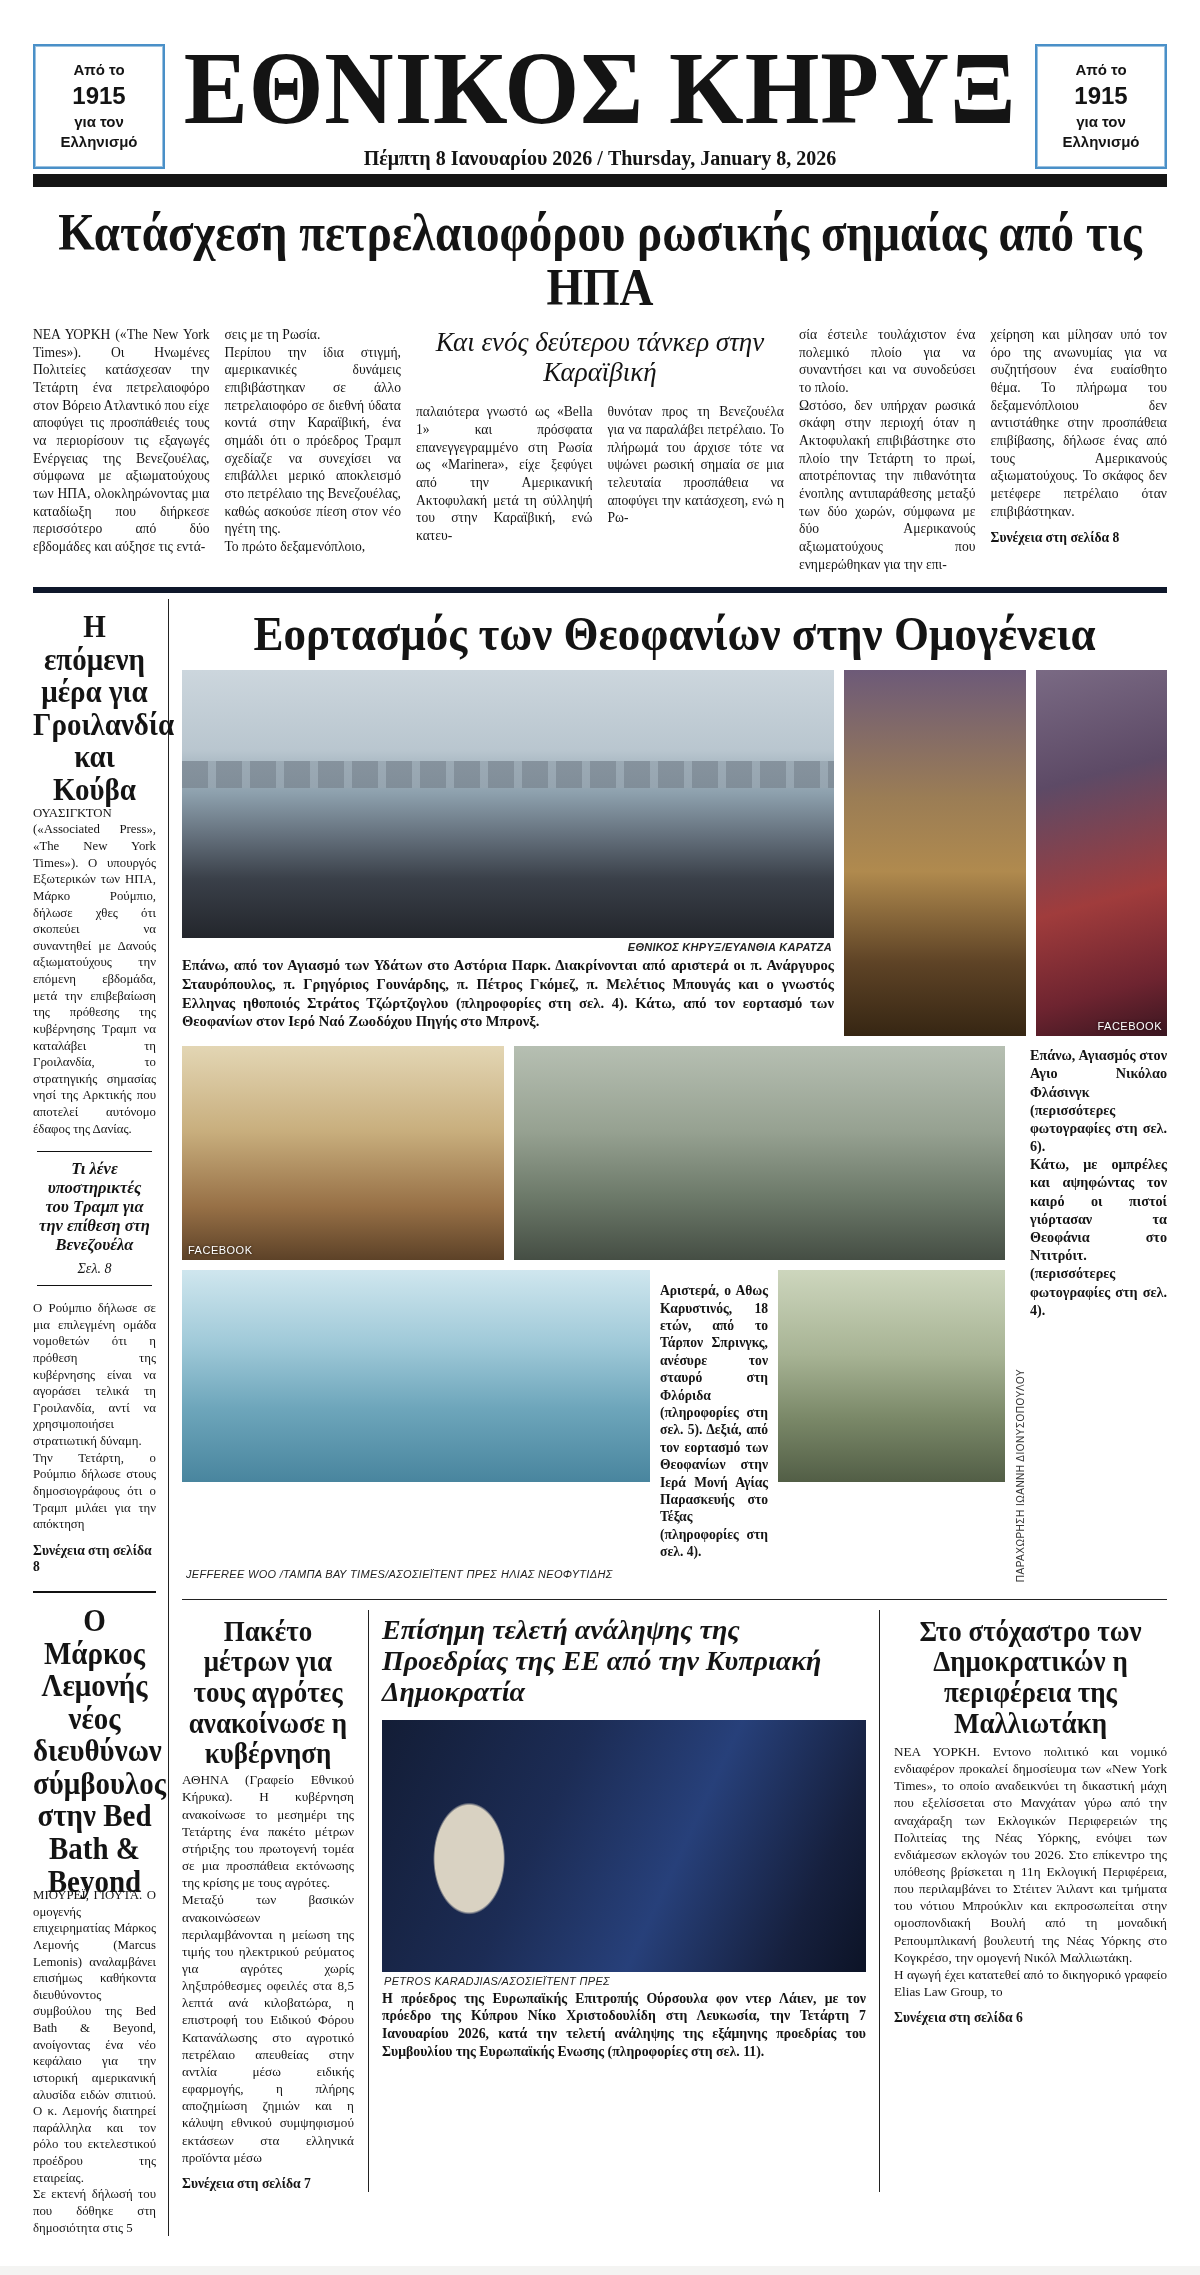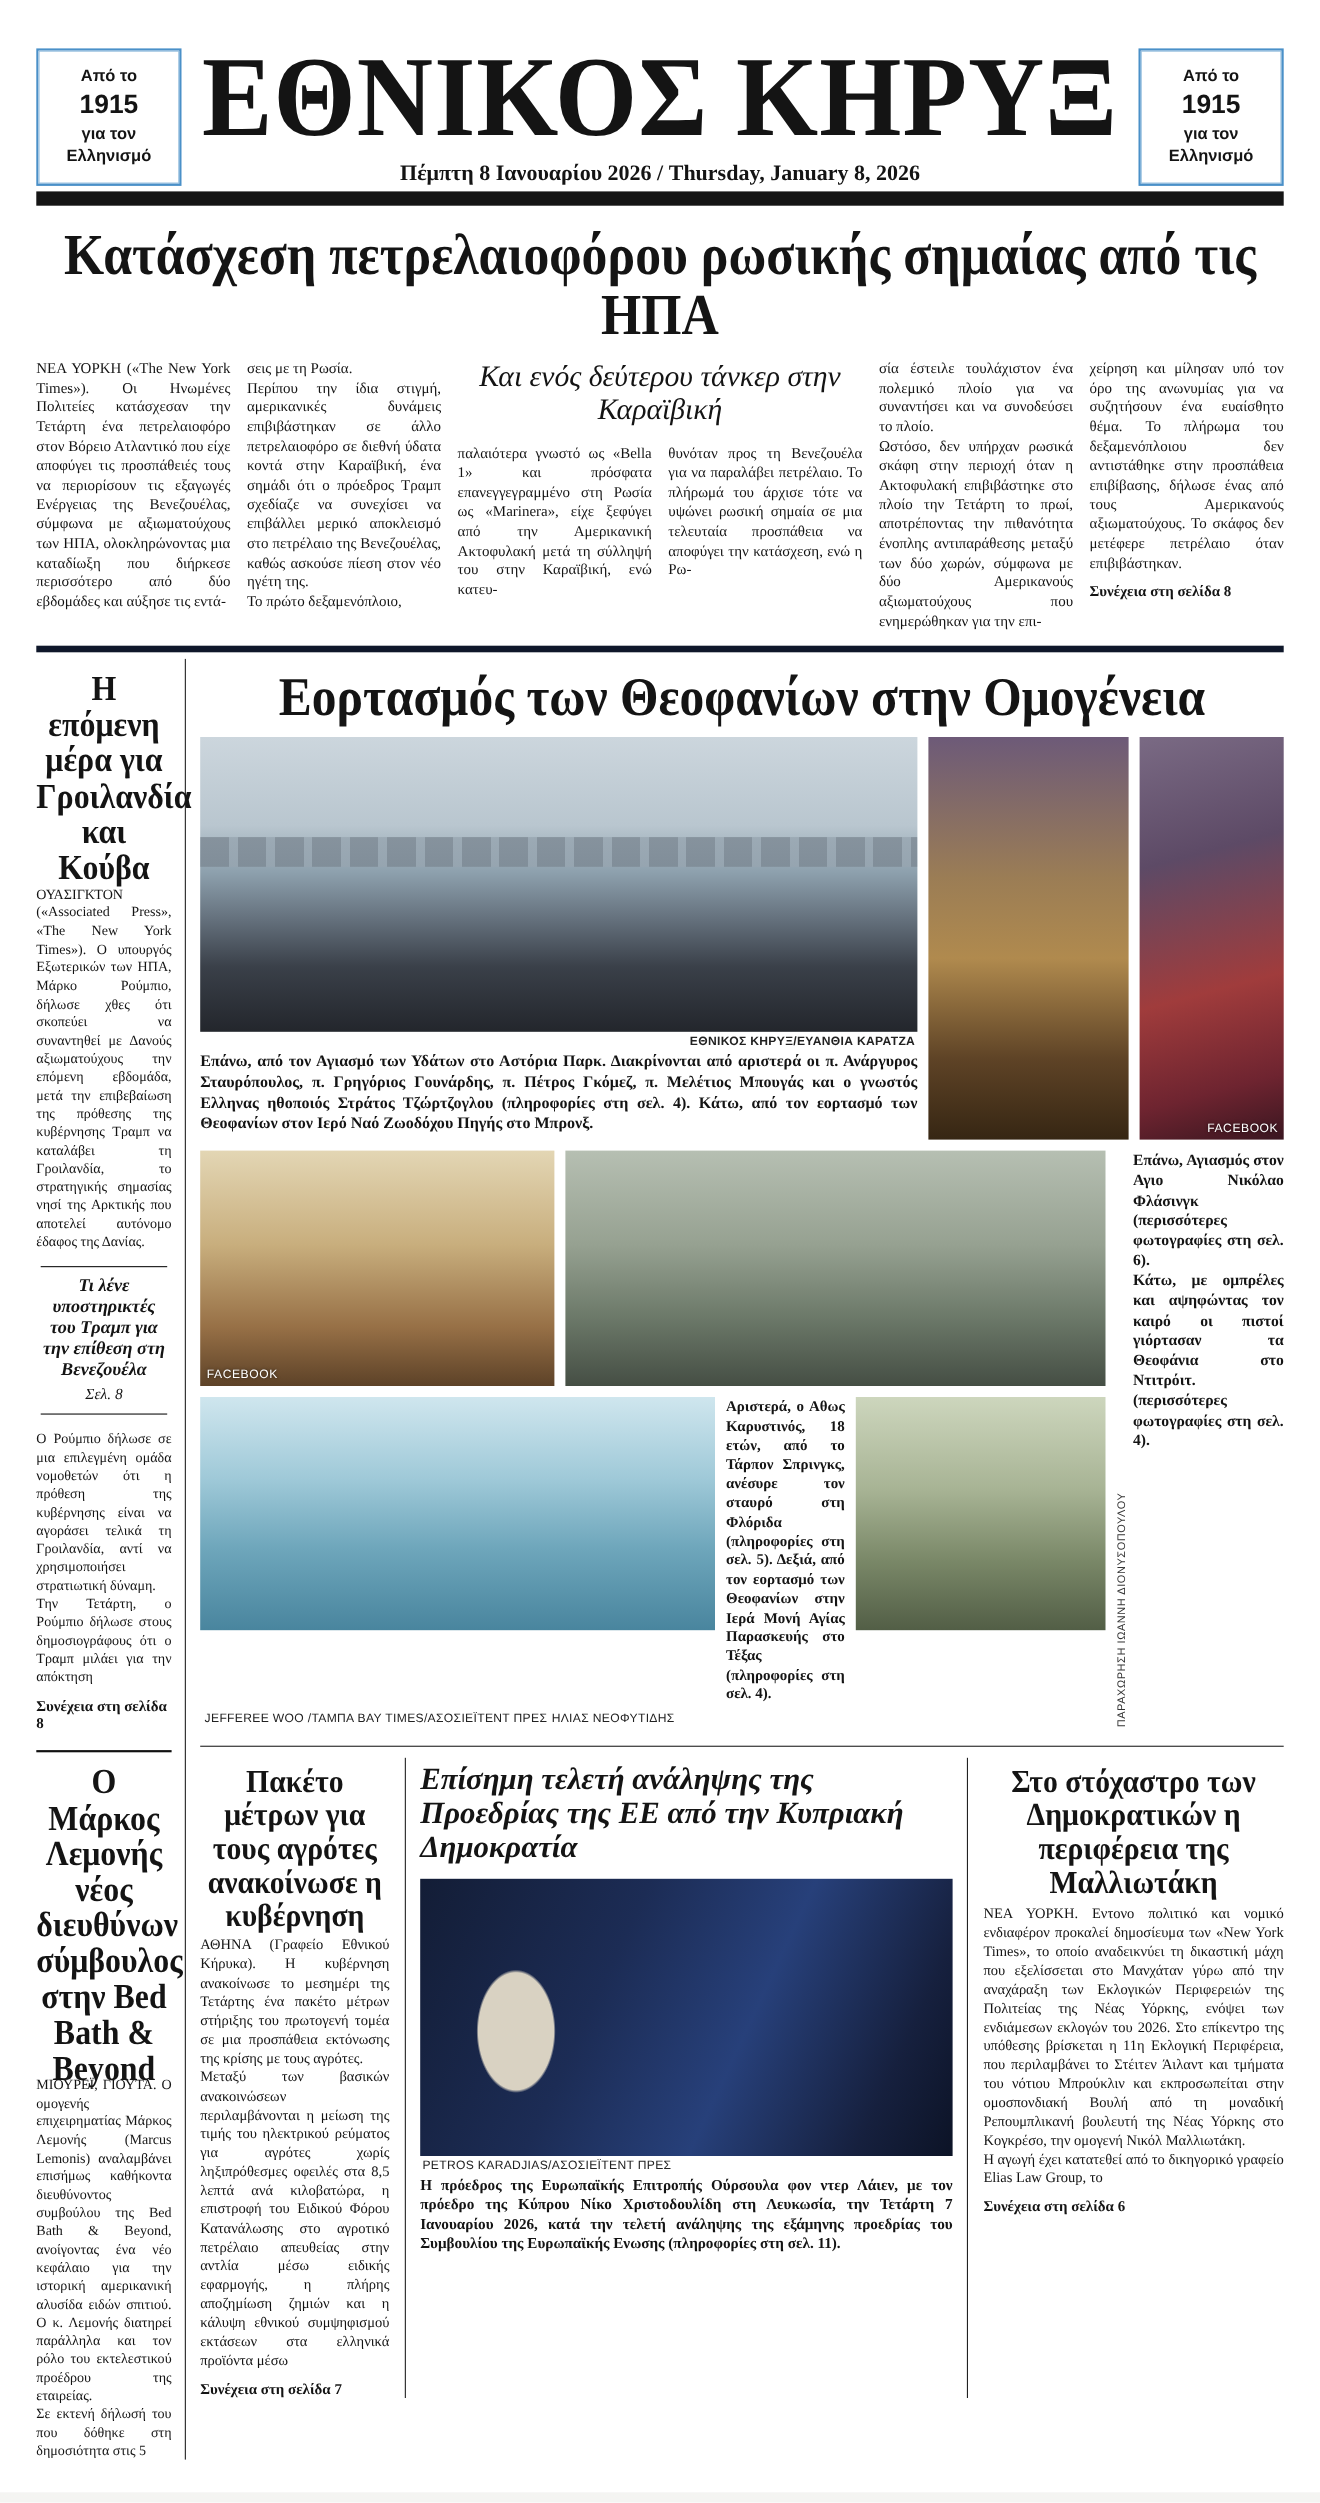--- a/index.html
+++ b/index.html
@@ -51,21 +51,21 @@
   .main-right { flex:1; padding-left:13px; min-width:0; }
   .theo-headline { font-size:45px; font-weight:bold; text-align:center; line-height:1;
                    transform:scaleY(1.1); transform-origin:top center; margin:10px 0 16px; }
 
   .photo { position:relative; overflow:hidden; background:#888; }
   .photo-credit-overlay { position:absolute; right:5px; bottom:4px; color:#fff;
       font-family:"Liberation Sans","DejaVu Sans",sans-serif; font-size:11px; letter-spacing:.5px;
       text-shadow:0 0 3px rgba(0,0,0,.7); }
   .photo-credit-overlay.left { left:6px; right:auto; }
   .credit-line { font-family:"Liberation Sans","DejaVu Sans",sans-serif; font-size:11px; color:#222;
-                 text-align:right; padding:3px 2px; letter-spacing:.3px; }
+                 text-align:right; padding:3px 2px; letter-spacing:.3px;font-style:italic; }
   .credit-line b { font-weight:bold; }
   .caption { font-size:14.6px; font-weight:bold; line-height:1.28; text-align:justify; white-space:pre-line; }
 
   .rowA { display:flex; gap:10px; }
   .rowA-col1 { width:652px; flex:0 0 auto; }
   .ph-astoria { height:268px; background:
       linear-gradient(180deg,#ccd6dd 0%,#b9c6cf 30%,#8da0ad 46%,#64707c 62%,#3a4049 78%,#23262c 100%); }
   .ph-astoria:before { content:""; position:absolute; left:0; right:0; top:34%; height:10%;
       background:repeating-linear-gradient(90deg,#7c8893 0 26px,#97a5b0 26px 34px); opacity:.8;}
   .rowA-col2 { width:182px; flex:0 0 auto; }
@@ -77,21 +77,21 @@
   .bc-left { flex:1; min-width:0; }
   .rowB { display:flex; gap:10px; }
   .ph-bronx { width:322px; height:214px; flex:0 0 auto;
       background:linear-gradient(180deg,#e3d6b4 0%,#c8ae7d 40%,#97causeeee); 
       background:linear-gradient(180deg,#e3d6b4 0%,#c8ae7d 40%,#977046 75%,#5d4228 100%); }
   .ph-detroit { flex:1; height:214px;
       background:linear-gradient(180deg,#b6bfb2 0%,#96a191 40%,#6d7a6a 70%,#454e44 100%); }
   .rowC { display:flex; gap:10px; margin-top:10px; }
   .ph-baptism { width:468px; height:212px; flex:0 0 auto;
       background:linear-gradient(180deg,#cfe6ee 0%,#9fc9d8 35%,#6ea6bb 65%,#49859e 100%); }
-  .midcap { width:108px; flex:0 0 auto; font-size:13.6px; }
+  .midcap { width:108px; flex:0 0 auto; font-size:13.6px;margin-top:12px; }
   .ph-texas { flex:1; height:212px;
       background:linear-gradient(180deg,#cdd6bd 0%,#a7b394 40%,#7a8868 70%,#525e46 100%); }
   .credits-row { display:flex; padding:4px 2px 0; }
   .bc-right { width:152px; flex:0 0 auto; display:flex; gap:4px; }
   .vcred { writing-mode:vertical-rl; transform:rotate(180deg);
            font-family:"Liberation Sans","DejaVu Sans",sans-serif; font-size:10px; color:#333;
            letter-spacing:.5px; flex:0 0 auto; }
   .bc-right .caption { font-size:14.2px; }
 
   

